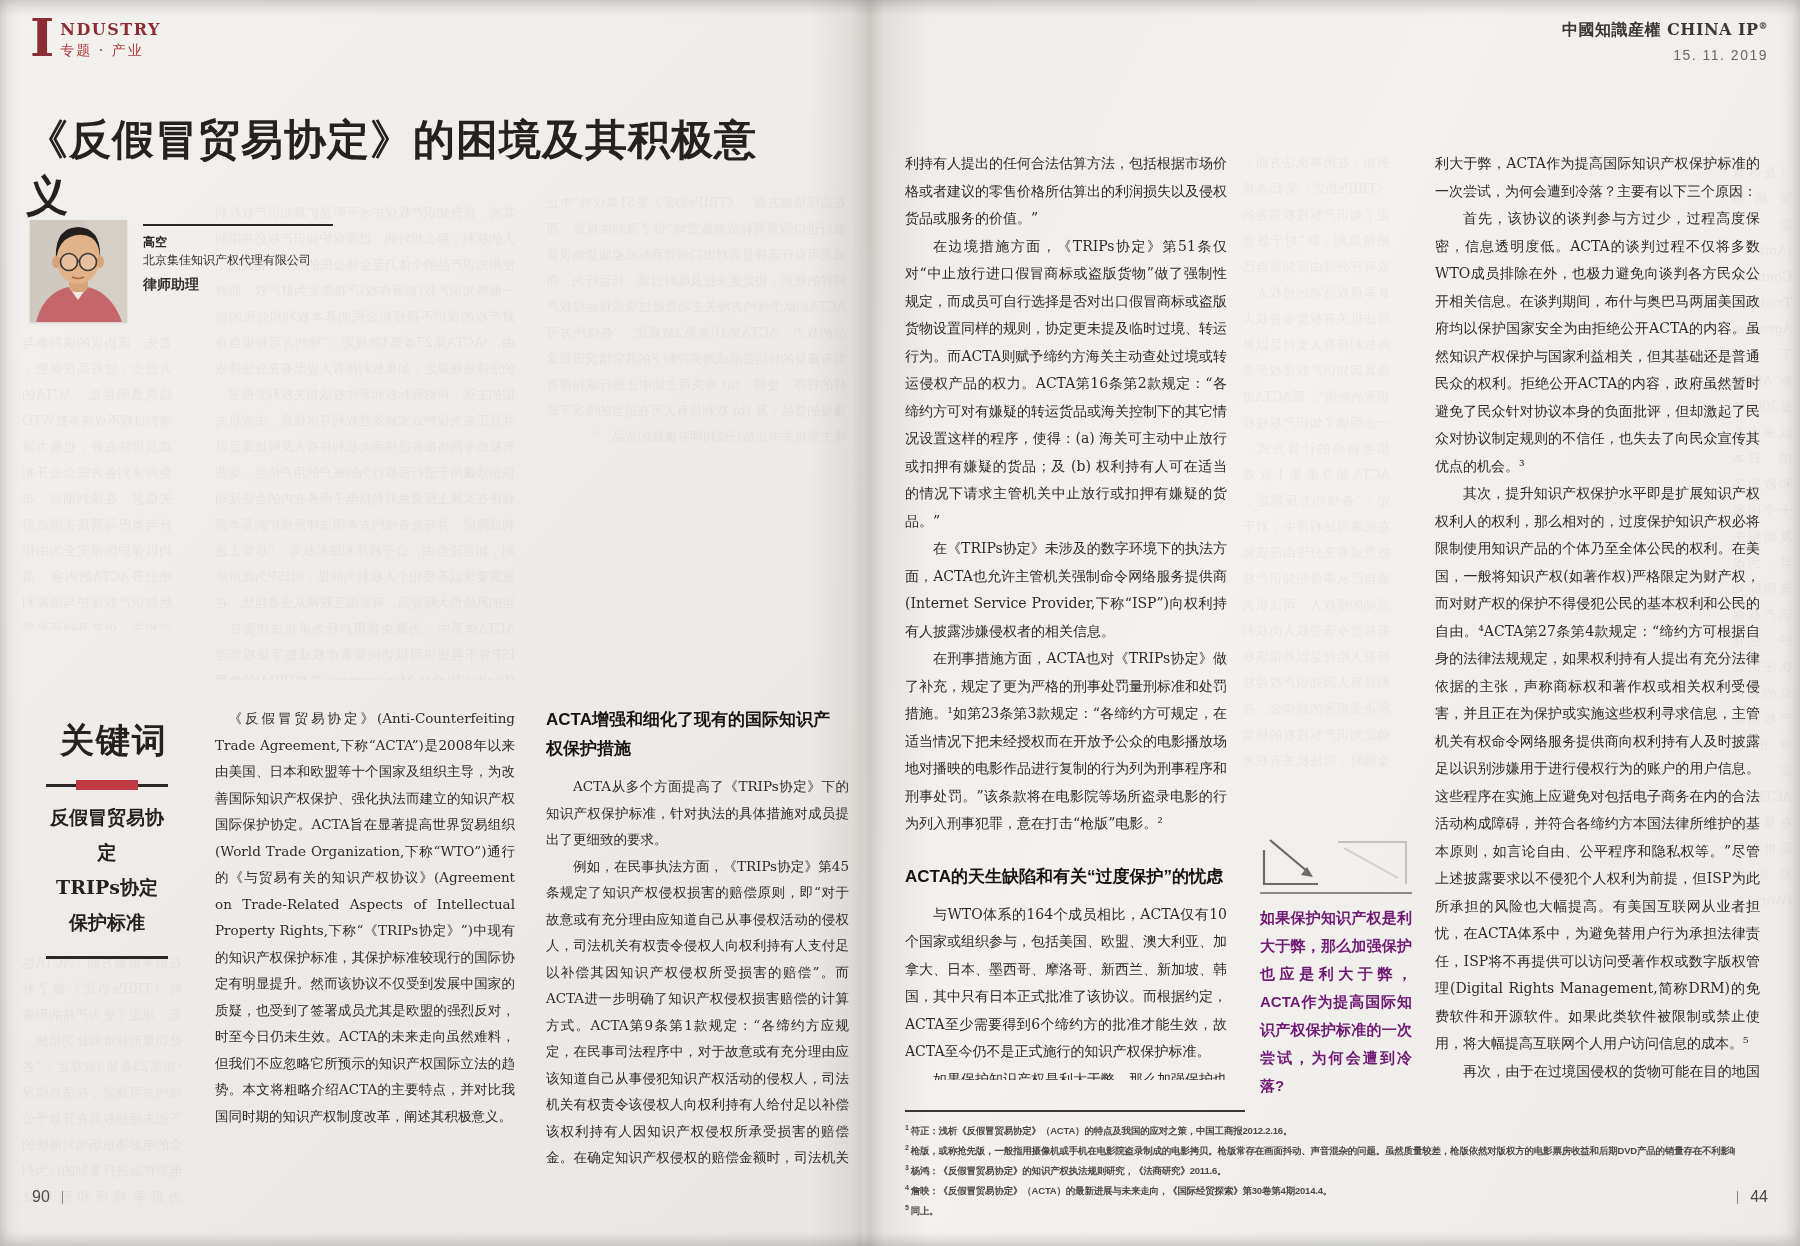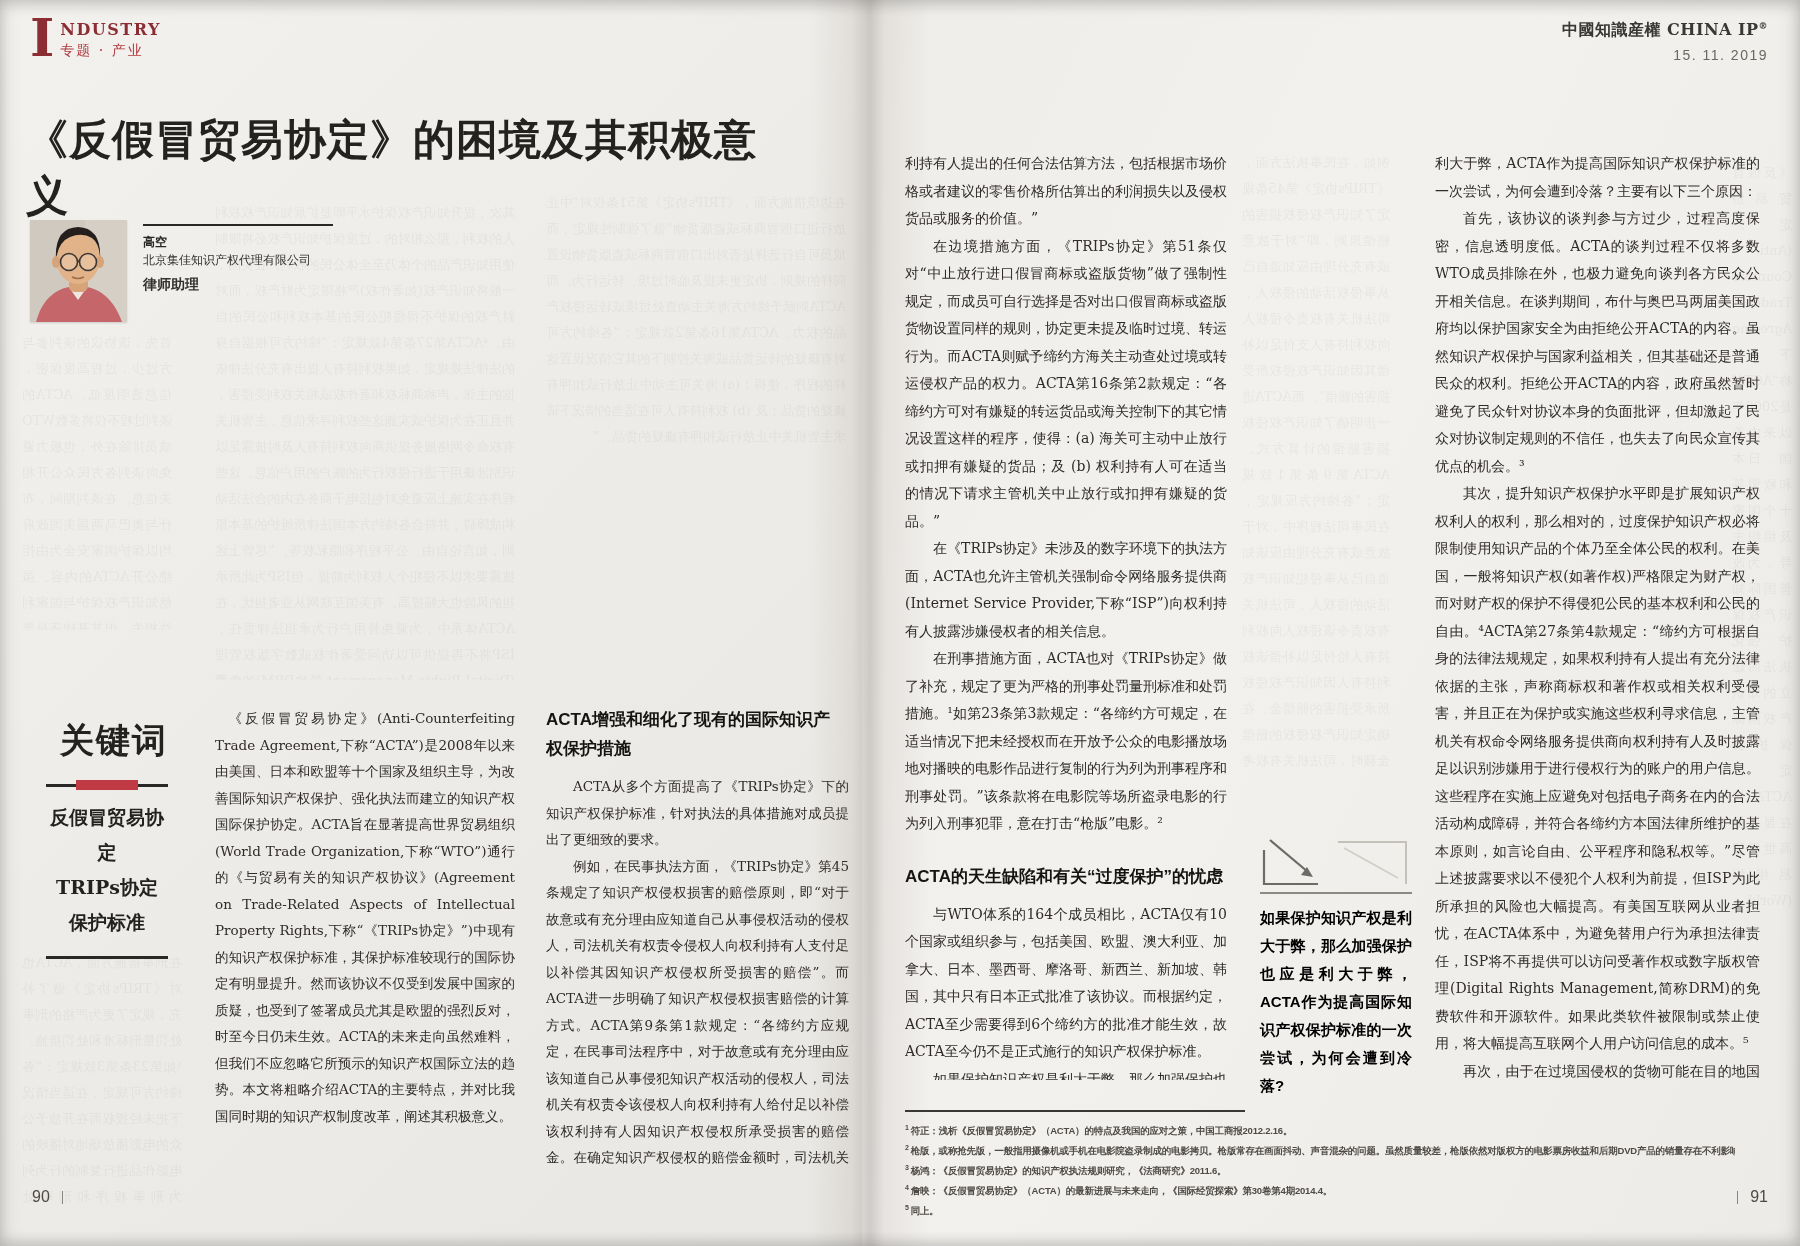--- a/index.html
+++ b/index.html
@@ -67,21 +67,21 @@
   .masthead{position:absolute;right:32px;top:20px;text-align:right;}
   .mast-title{font-size:16px;font-weight:bold;color:#3a3835;letter-spacing:0.5px;}
   .mast-title sup{font-size:9px;}
   .mast-date{font-size:14px;color:#6b6762;margin-top:6px;letter-spacing:1.5px;font-family:Liberation Sans, sans-serif;}
 
   
   .pullquote{position:absolute;left:1260px;top:836px;width:152px;}
   .pq-arrows{display:block;margin-bottom:4px;}
   .pq-text{border-top:2px solid #8d8a85;padding-top:10px;
            font-family:"Liberation Sans","DejaVu Sans",sans-serif;
-           font-size:15px;font-weight:bold;line-height:28px;color:#000000;text-align:justify;}
+           font-size:15px;font-weight:bold;line-height:28px;color:#701a75;text-align:justify;}
 
   
   .footnotes{position:absolute;left:905px;top:1110px;width:830px;
              font-family:"Liberation Sans","DejaVu Sans",sans-serif;
              font-size:9.5px;letter-spacing:-0.2px;line-height:17px;color:#4e4a46;font-weight:bold;}
   .fn-rule{width:340px;height:1.5px;background:#3a3835;margin-bottom:7px;}
   .fn{white-space:nowrap;overflow:hidden;}
   .fn .fn-m{vertical-align:super;font-size:7px;margin-right:2px;}
 
   
@@ -219,18 +219,18 @@
   <div class="footnotes">
     <div class="fn-rule"></div>
     <div class="fn"><span class="fn-m">1</span><span>符正：浅析《反假冒贸易协定》（ACTA）的特点及我国的应对之策，中国工商报2012.2.16。</span></div>
     <div class="fn"><span class="fn-m">2</span><span>枪版，或称抢先版，一般指用摄像机或手机在电影院盗录制成的电影拷贝。枪版常存在画面抖动、声音混杂的问题。虽然质量较差，枪版依然对版权方的电影票房收益和后期DVD产品的销量存在不利影响。</span></div>
     <div class="fn"><span class="fn-m">3</span><span>杨鸿：《反假冒贸易协定》的知识产权执法规则研究，《法商研究》2011.6。</span></div>
     <div class="fn"><span class="fn-m">4</span><span>詹映：《反假冒贸易协定》（ACTA）的最新进展与未来走向，《国际经贸探索》第30卷第4期2014.4。</span></div>
     <div class="fn"><span class="fn-m">5</span><span>同上。</span></div>
   </div>
 
   <div class="pageno pageno-right">
-    <span class="bar"></span><span>91</span>
+    <span class="bar"></span><span>44</span>
   </div>
 
   <div class="fold"></div>
   <div class="edge-shadow"></div>
 </div>
 
 </body></html>

